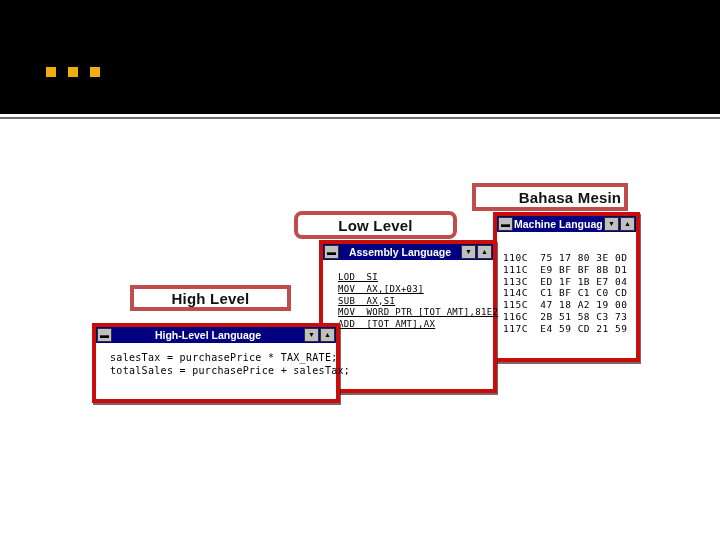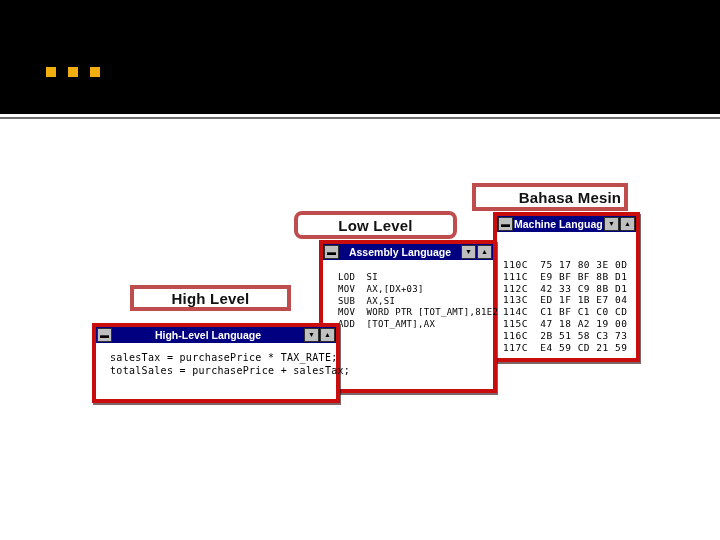--- a/index.html
+++ b/index.html
@@ -49,24 +49,24 @@
     width:15px;height:14px;flex:0 0 auto;background:var(--btn-bg);
     border:1px solid #2e2e2e;box-sizing:border-box;color:#000;
     font-size:7px;line-height:12px;text-align:center;user-select:none;
   }
   .cbox{font-size:9px;font-weight:bold;}
   .tb-btns{display:flex;gap:1px;flex:0 0 auto;}
 
   .code{
     font-family:"DejaVu Sans Mono",monospace;color:#000;white-space:pre;
   }
-  .hex-body{padding:27px 0 0 6px;}
+  .hex-body{padding:20px 0 0 6px;}
   .hex-row{font-size:9.5px;line-height:11.8px;letter-spacing:.5px;}
   .asm-body{padding:12px 0 0 15px;}
-  .asm-line{font-size:9px;line-height:11.8px;letter-spacing:.3px;}
+  .asm-line{font-size:9px;line-height:11.8px;letter-spacing:.3px;text-decoration:underline;}
   .hl-body{padding:9px 0 0 14px;}
   .hl-line{font-size:10px;line-height:12.5px;letter-spacing:.3px;}
 </style>
 </head>
 <body>
 
 <div class="header">
   <div class="ellipsis">
     <span class="sq"></span>
     <span class="sq"></span>
@@ -90,21 +90,20 @@
     <div class="cbox">▬</div>
     <div class="tb-title">Machine Language</div>
     <div class="tb-btns">
       <div class="tbtn">▼</div>
       <div class="tbtn">▲</div>
     </div>
   </div>
   <div class="hex-body">
     <div class="code hex-row">110C  75 17 80 3E 0D</div>
     <div class="code hex-row">111C  E9 BF BF 8B D1</div>
-    <div class="code hex-row">112C  42 33 C9 8B D1</div>
     <div class="code hex-row">113C  ED 1F 1B E7 04</div>
     <div class="code hex-row">114C  C1 BF C1 C0 CD</div>
     <div class="code hex-row">115C  47 18 A2 19 00</div>
     <div class="code hex-row">116C  2B 51 58 C3 73</div>
     <div class="code hex-row">117C  E4 59 CD 21 59</div>
   </div>
 </div>
 
 <div class="win win-assembly">
   <div class="titlebar">

